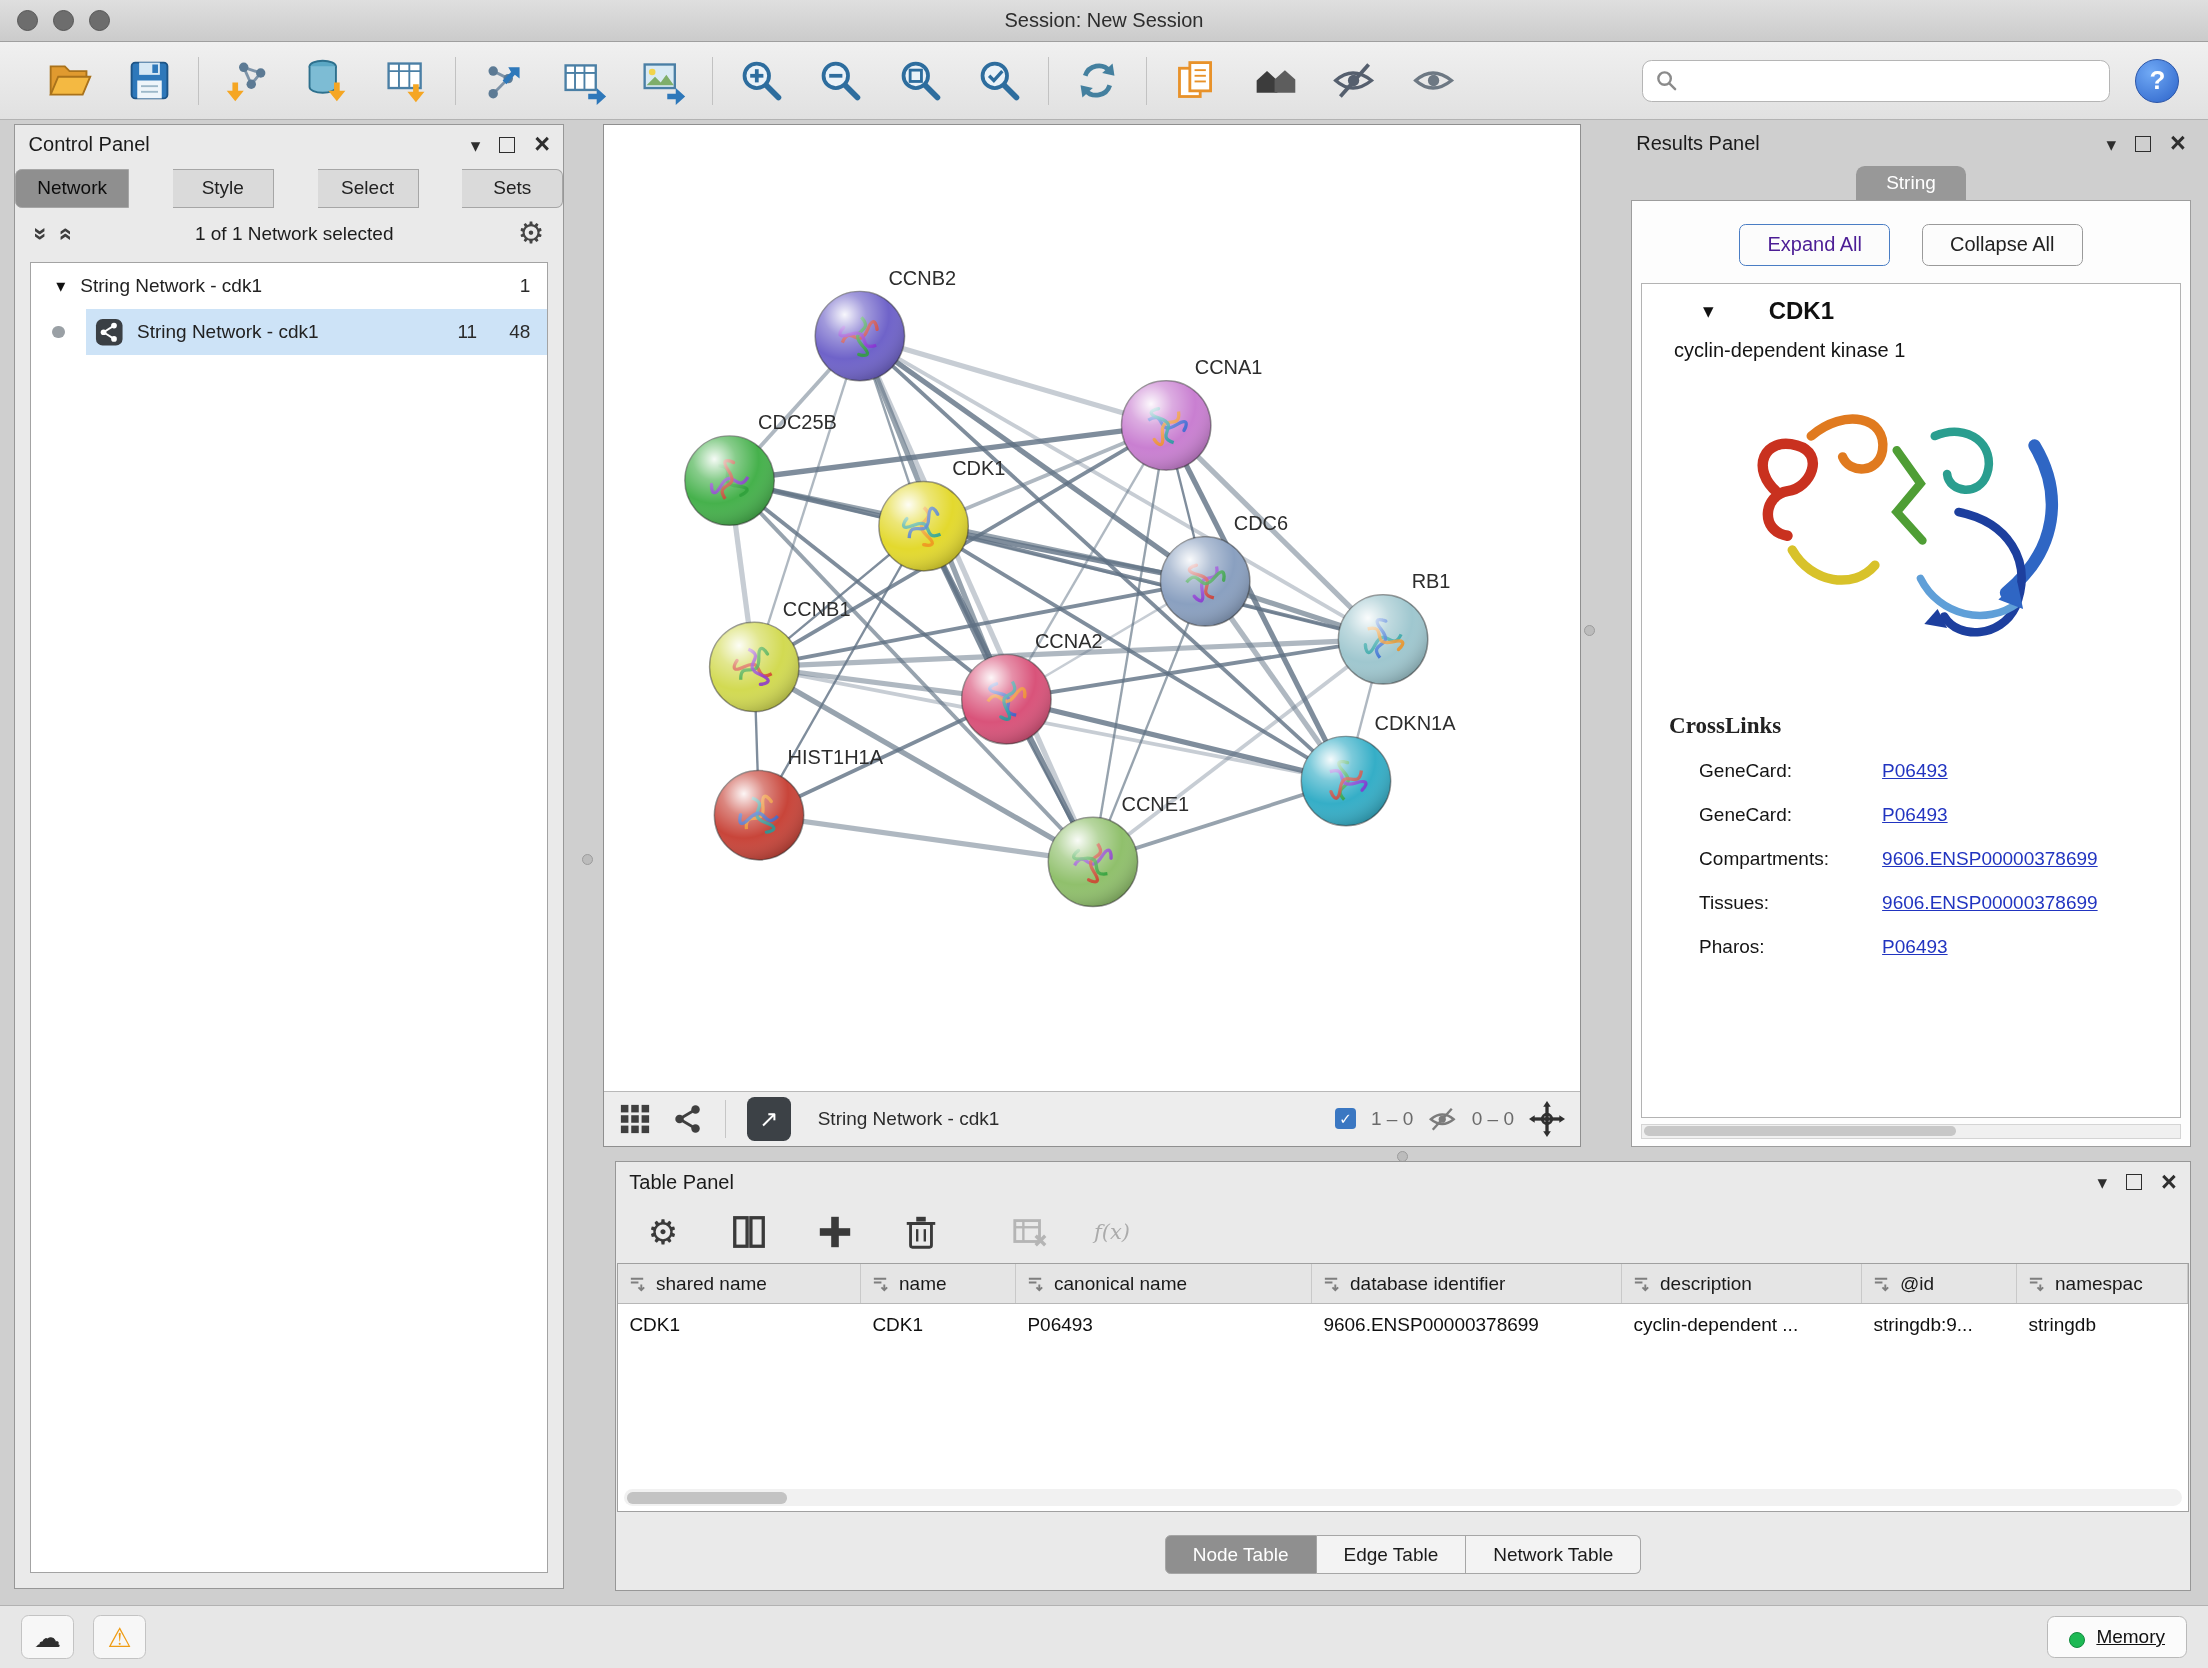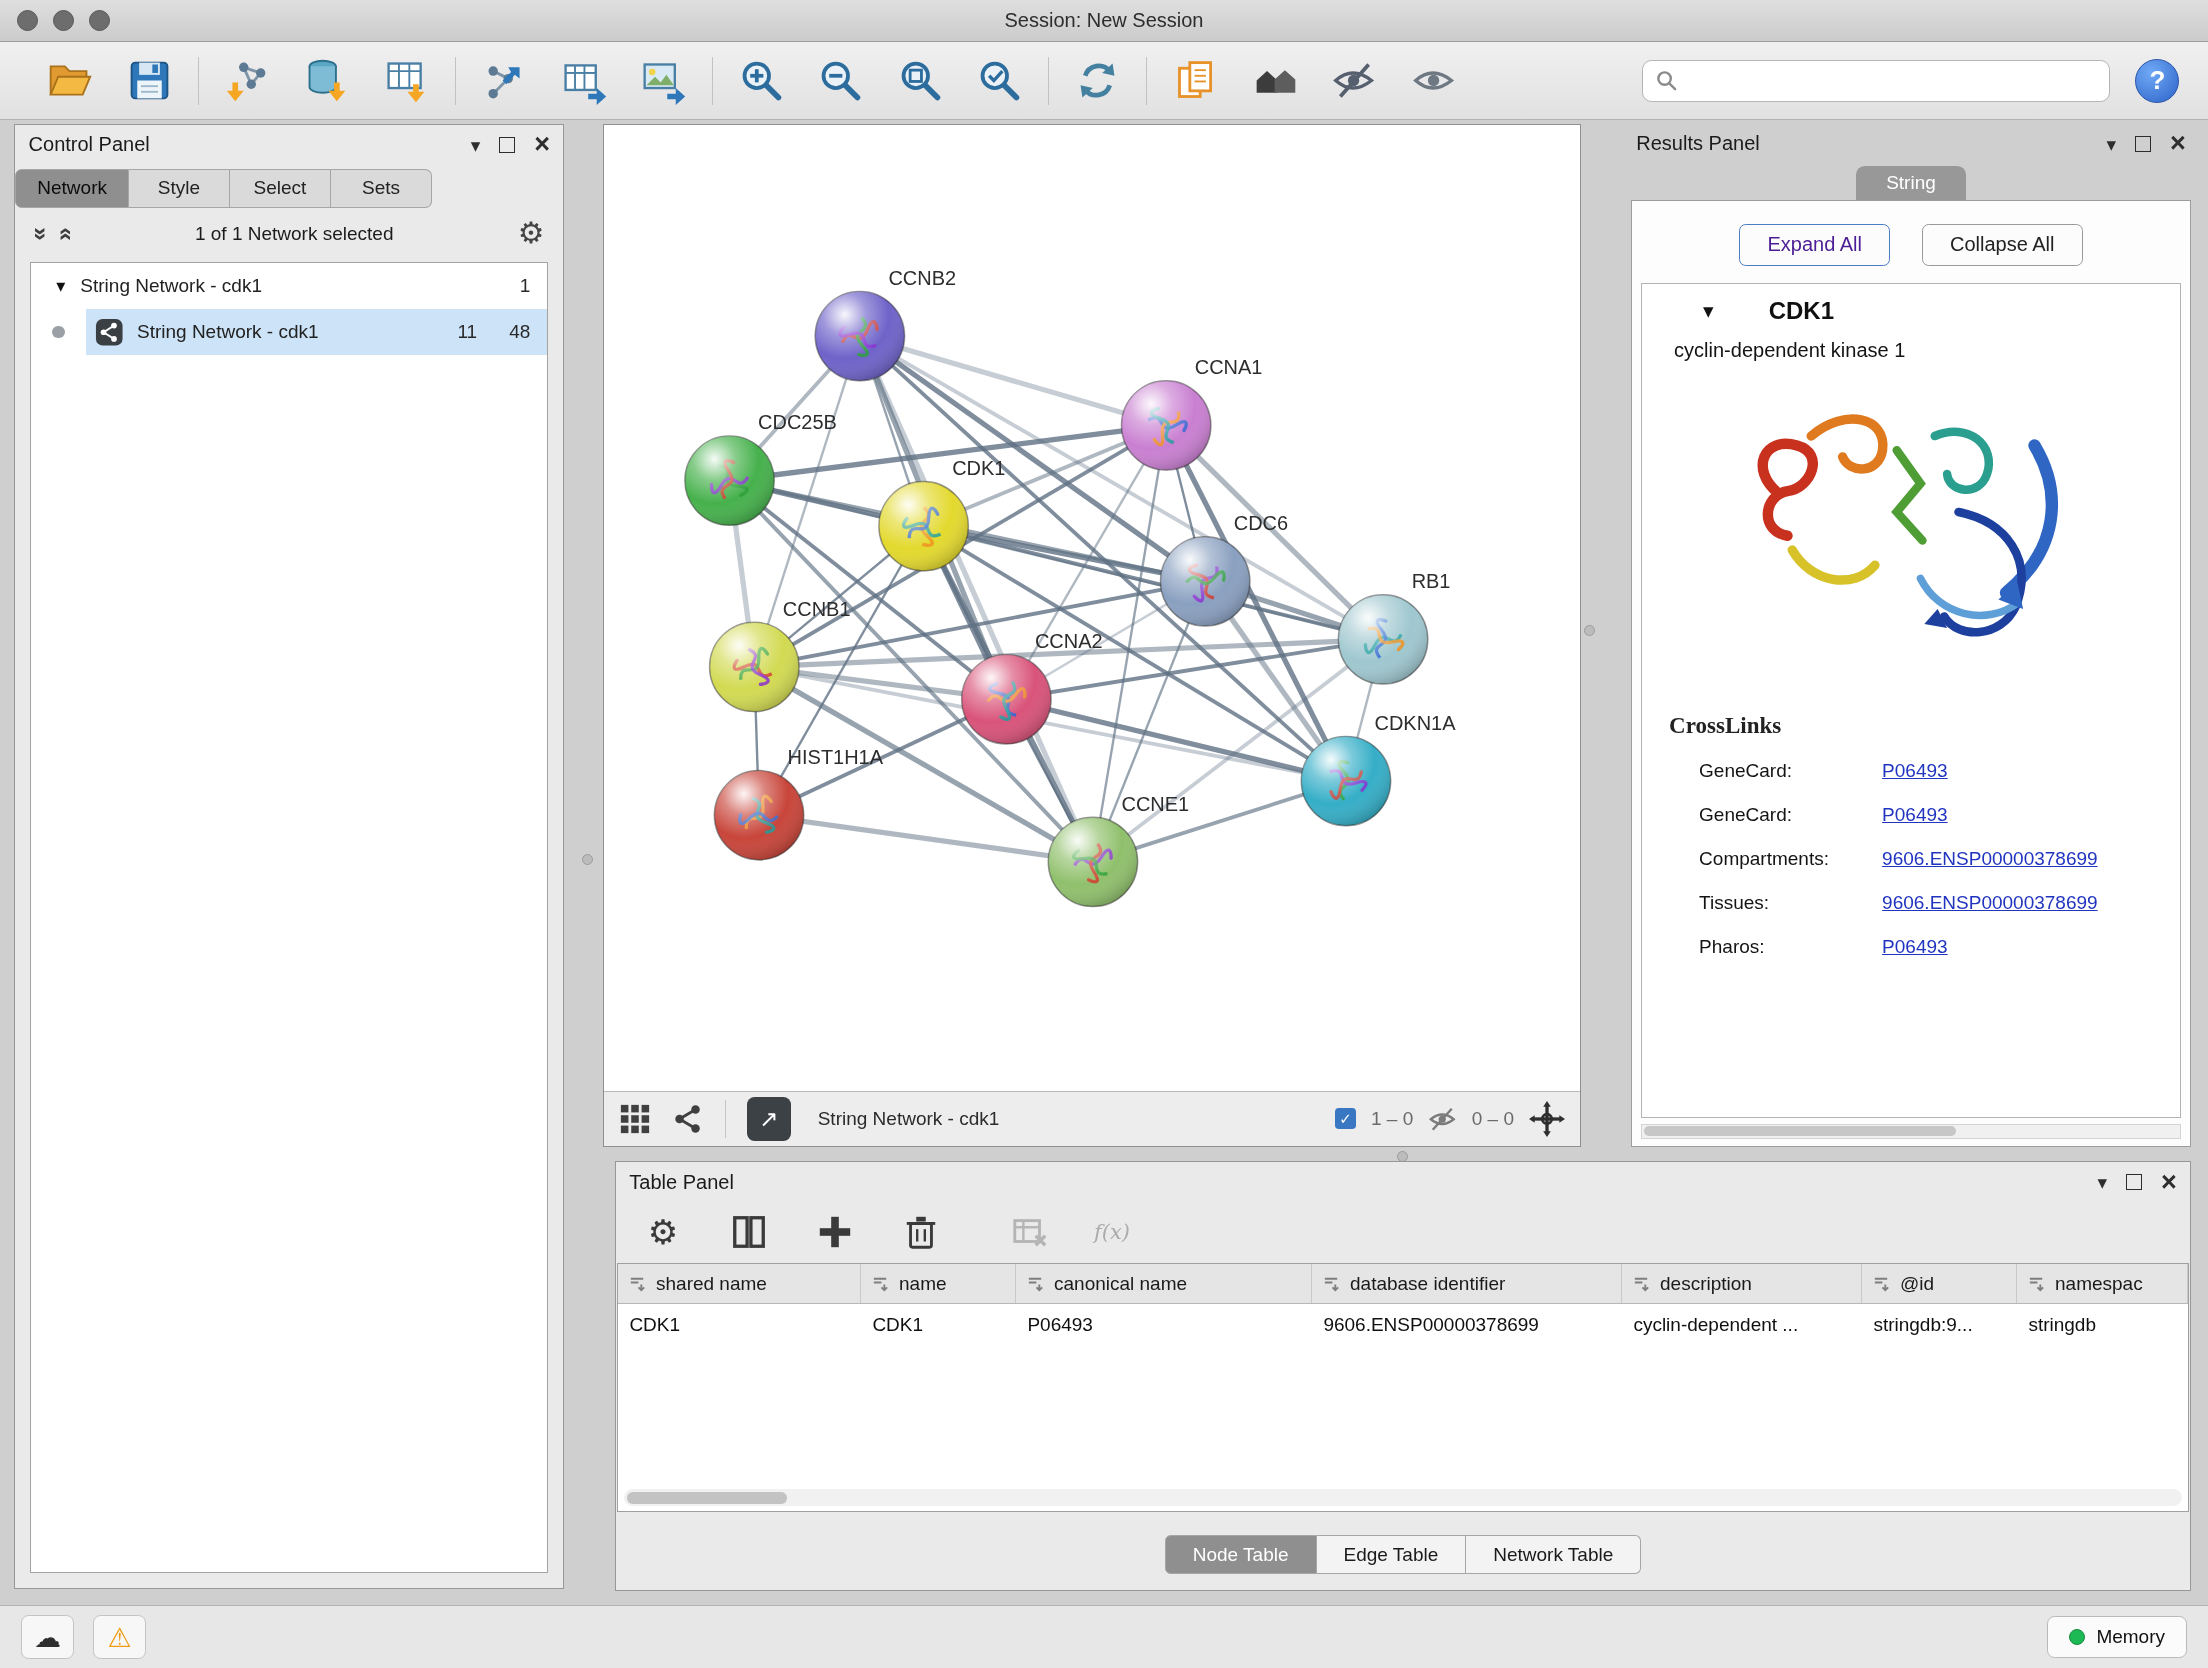--- a/index.html
+++ b/index.html
@@ -36,21 +36,21 @@
   #desktop { position:absolute; top:120px; left:0; width:2208px; height:1486px; background:#cfcfcf; }
   .panel { position:absolute; background:#eaeaea; border:1px solid #979797; display:flex; flex-direction:column; }
   .panel-header { height:40px; display:flex; align-items:center; padding:0 13.3px; font-size:20px; color:#1b1b1b; flex:none; }
   .panel-controls { margin-left:auto; display:flex; align-items:center; gap:19px; color:#2e2e2e; }
   .ph-caret { font-family:"DejaVu Sans",sans-serif; font-size:19px; }
   .ph-max { width:16px; height:16px; border:1.9px solid #2e2e2e; background:transparent; }
   .ph-close { font-size:27px; font-weight:bold; line-height:1; }
 
   
   #control-panel { left:14.3px; top:3.8px; width:550px; height:1465px; }
-  #cp-tabs { display:flex; justify-content:flex-start; margin-top:3.8px; flex:none; }
+  #cp-tabs { display:flex; justify-content:space-between; margin-top:3.8px; flex:none; }
   .cp-tab { min-width:101px; padding:7.6px 21px; font-size:19px; text-align:center;
     background:#dadada; border:1px solid #a6a6a6; border-left:none; color:#222; }
   .cp-tab:first-child { border-left:1px solid #a6a6a6; border-radius:6.7px 0 0 6.7px; }
   .cp-tab:last-child { border-radius:0 6.7px 6.7px 0; }
   .cp-tab.selected { background:#8f8f8f; color:#0d0d0d; }
   #cp-status { display:flex; align-items:center; padding:11.4px 19px 5.7px 19px; font-size:19px; flex:none; }
   .chev { display:inline-block; color:#3e3e3e; font-size:24px; font-weight:bold; }
   .chev.down { transform:rotate(90deg); }
   .chev.up { transform:rotate(-90deg); margin-left:9.5px; }
   #cp-status-text { flex:1; text-align:center; color:#1c1c1c; }
@@ -127,22 +127,22 @@
   .tp-tab:last-child { border-radius:0 5.7px 5.7px 0; }
   .tp-tab.selected { background:#8f8f8f; color:#fff; }
 
   
   #statusbar { position:absolute; top:1605px; left:0; width:2208px; height:63px; background:#e7e7e7;
     border-top:1px solid #b2b2b2; display:flex; align-items:center; padding:0 21px; gap:19px; }
   .sb-btn { width:53px; height:44px; background:#f7f7f7; border:1px solid #c3c3c3; border-radius:7.6px;
     display:flex; align-items:center; justify-content:center; font-family:"DejaVu Sans",sans-serif; font-size:27px; }
   #sb-cloud { color:#2e2e2e; }
   #sb-warning { color:#ef9c14; }
-  #memory-button { margin-left:auto; display:flex; align-items:center; gap:11.4px; background:#fbfbfb;
-    border:1px solid #b9b9b9; border-radius:7.6px; padding:8.6px 21px; font-size:19px; color:#111; }
+  #memory-button { margin-left:auto; display:flex; align-items:flex-end; gap:11.4px; background:#fbfbfb;
+    border:1px solid #b9b9b9; border-radius:7.6px; padding:8.6px 21px; font-size:19px; color:#111;text-decoration:underline; }
   #memory-dot { width:16px; height:16px; border-radius:50%; background:#1db954; border:1px solid #128a3e; }
 </style>
 </head>
 <body>
 
 <div id="titlebar">
   <div id="traffic">
     <span></span>
     <span></span>
     <span></span>

